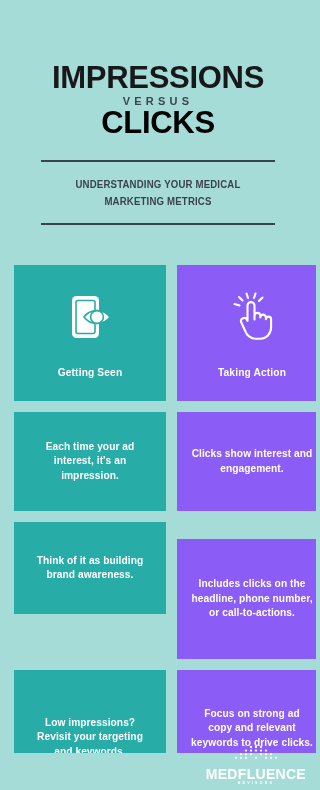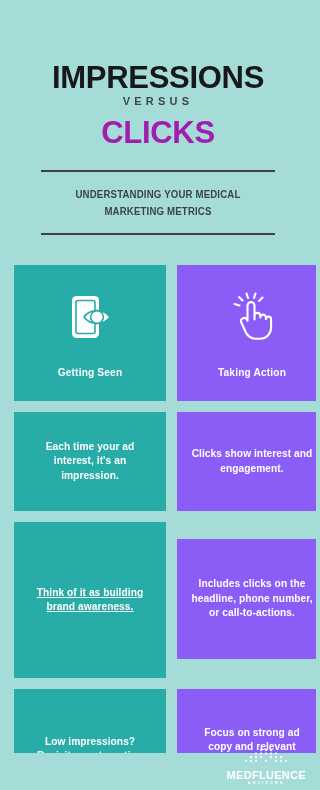--- a/index.html
+++ b/index.html
@@ -54,26 +54,26 @@
   .title-versus {
     margin-top: 2px;
     font-size: 11px;
     font-weight: 700;
     letter-spacing: 4.2px;
     color: #3f4550;
     text-align: center;
   }
 
   .title-sub {
-    margin-top: 10px;
+    margin-top: 0;
     font-size: 31px;
     line-height: 1.0;
     font-weight: 700;
     letter-spacing: -0.3px;
-    color: #a21caf;
+    color: #000000;
     text-align: center;
   }
 
   .rule {
     width: 234px;
     height: 1.5px;
     background: #3c424c;
   }
   .rule-top { margin-top: 22px; }
   .rule-bottom { margin-top: 13px; }
@@ -160,21 +160,21 @@
     bottom: 4px;
     display: flex;
     flex-direction: column;
     align-items: center;
   }
 
   .logo-mark { display: block; }
 
   .logo-name {
     margin-top: 1px;
-    font-size: 11px;
+    font-size: 14px;
     font-weight: 700;
     letter-spacing: 0.3px;
     color: #ffffff;
     line-height: 1;
   }
 
   .logo-tagline {
     margin-top: 1.5px;
     font-size: 3.6px;
     font-weight: 700;
@@ -235,21 +235,21 @@
       <div class="icon-label">Taking Action</div>
     </div>
 
     <div class="cell left row-2-cell" style="height: 99px;">
       <div class="cell-text">Each time your ad interest, it's an impression.</div>
     </div>
     <div class="cell right row-2-cell" style="height: 99px;">
       <div class="cell-text">Clicks show interest and engagement.</div>
     </div>
 
-    <div class="cell left row-3-cell" style="height: 156px; text-decoration: underline;">
+    <div class="cell left row-3-cell" style="height: 92px;">
       <div class="cell-text">Think of it as building brand awareness.</div>
     </div>
     <div class="cell right row-3-cell" style="height: 120px; margin-top: 17px;">
       <div class="cell-text">Includes clicks on the headline, phone number, or call-to-actions.</div>
     </div>
 
     <div class="cell left row-4-cell" style="height: 135px; align-items: flex-end;">
       <div class="cell-text">Low impressions? Revisit your targeting and keywords.</div>
     </div>
     <div class="cell right row-4-cell" style="height: 117px;">

